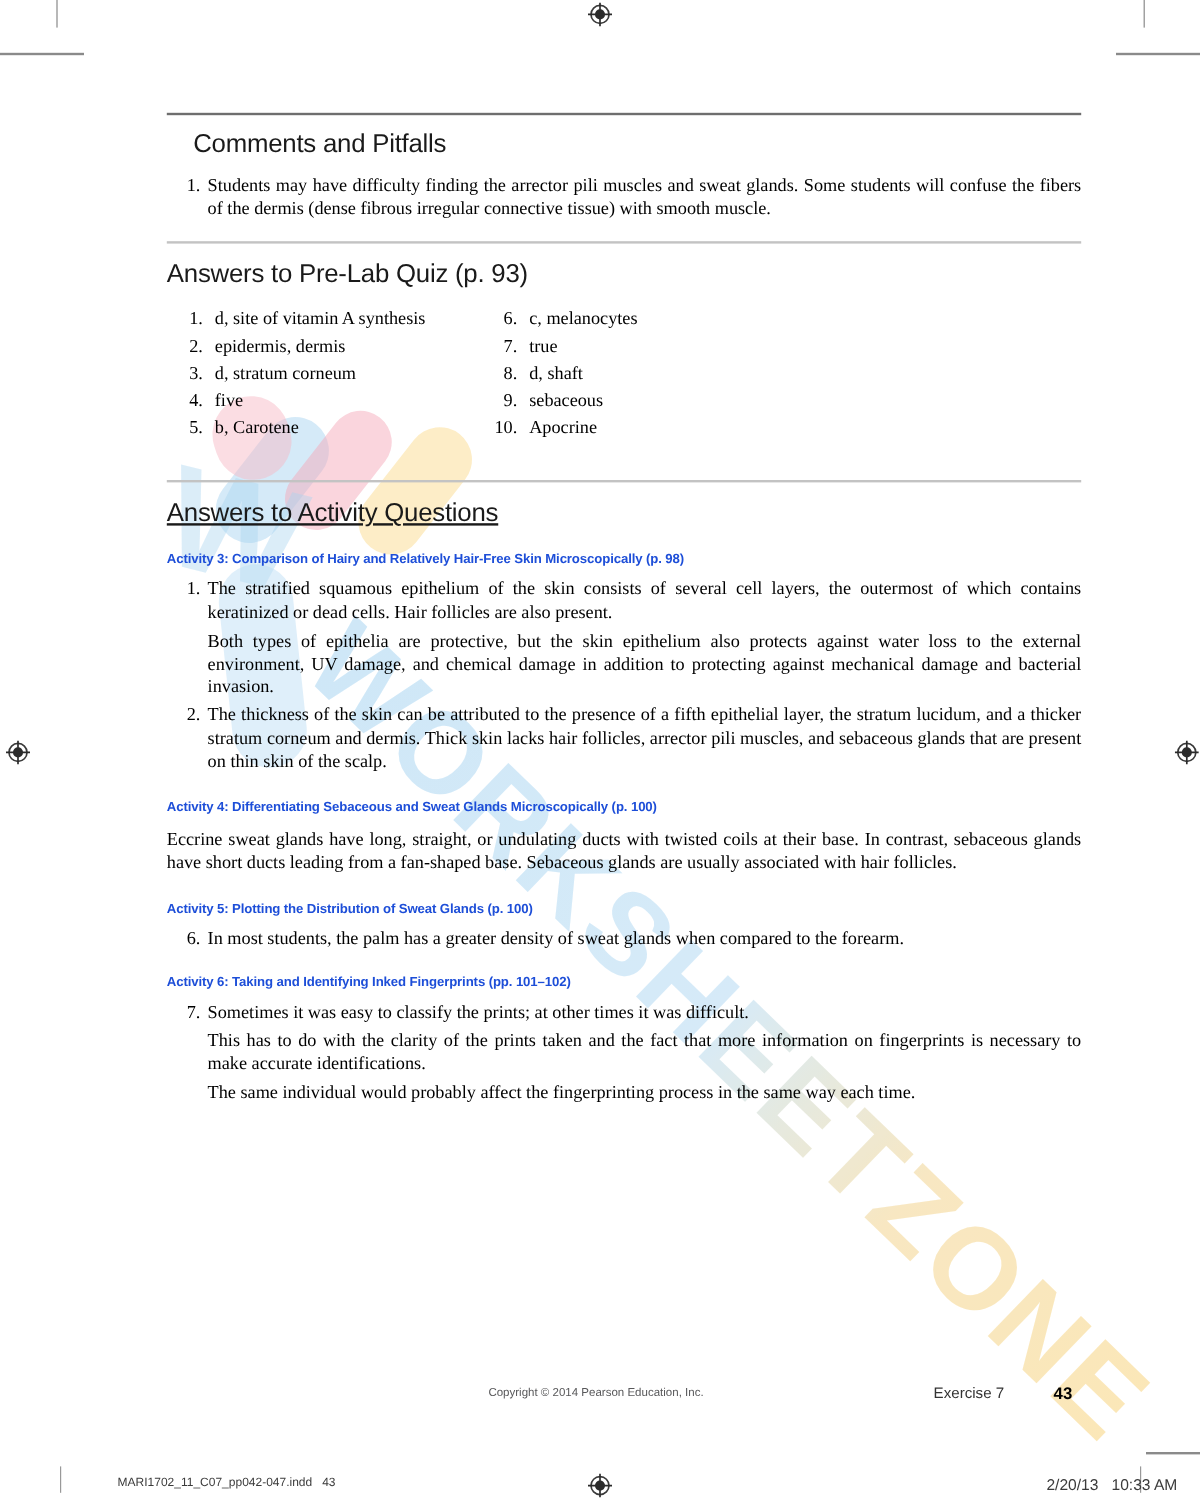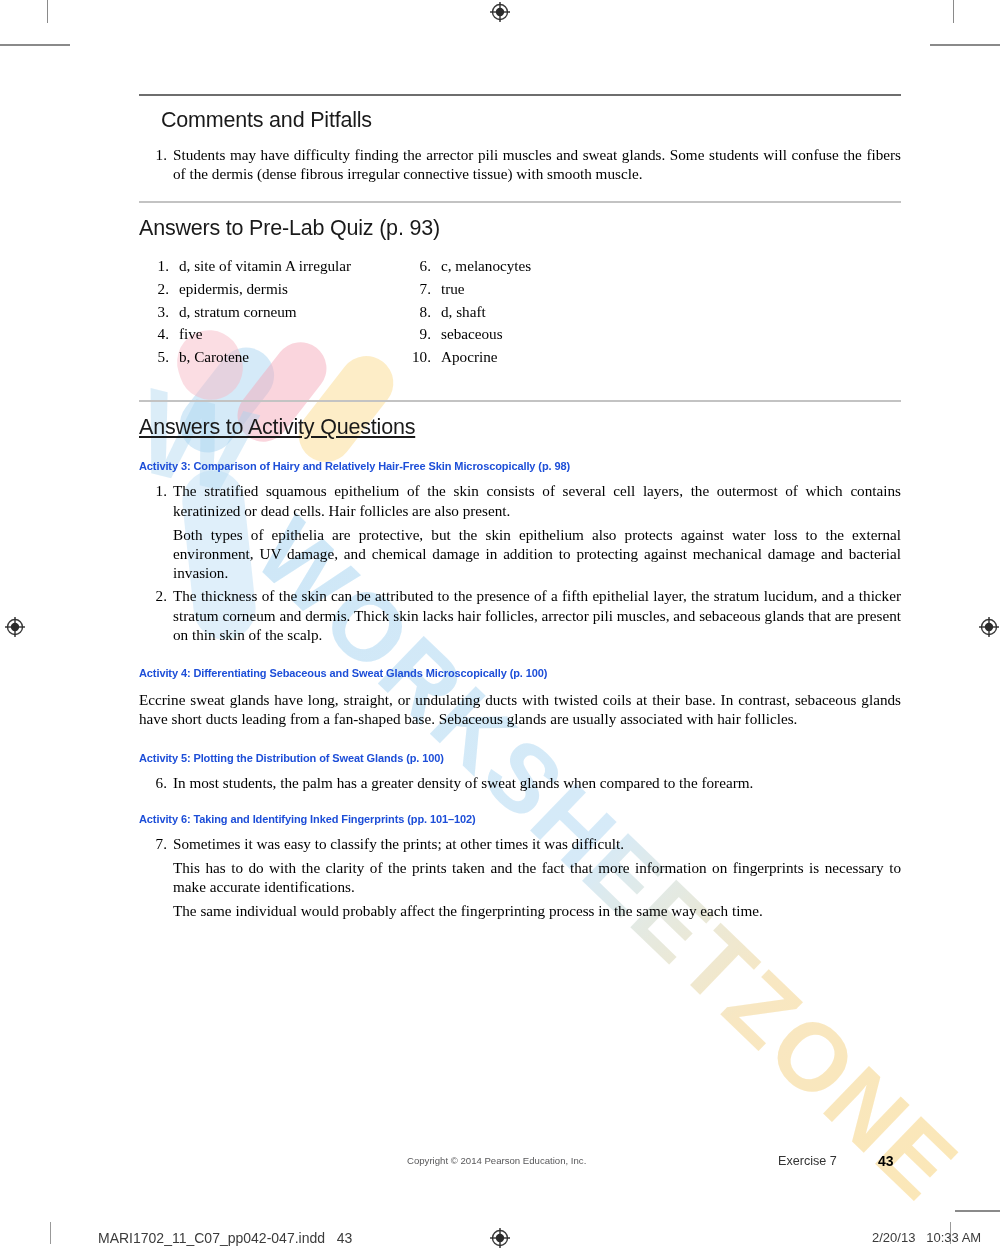--- a/index.html
+++ b/index.html
@@ -181,21 +181,21 @@
     font-weight: bold;
     font-size: 14px;
     color: #000000;
     z-index: 3;
   }
   .slug-left {
     position: absolute;
     left: 57px;
     top: 1230px;
     font-family: "Liberation Sans", sans-serif;
-    font-size: 14px;
+    font-size: 10px;
     color: #3b3b3b;
     z-index: 3;
     white-space: pre;
     padding-left: 41px;
   }
   .slug-right {
     position: absolute;
     left: 872px;
     top: 1230px;
     font-family: "Liberation Sans", sans-serif;
@@ -285,21 +285,21 @@
     </ol>
 
     <div style="height:18px;"></div>
     <div class="rule-light"></div>
     <h1 class="section-title" style="margin-top:13px;">Answers to Pre-Lab Quiz (p. 93)</h1>
 
     <div class="quiz-cols" style="margin-top:14px; padding-left:8px;">
       <div class="quiz-col">
         <div class="quiz-row">
           <span class="qnum">1.</span>
-          <span>d, site of vitamin A irregular</span>
+          <span>d, site of vitamin A synthesis</span>
         </div>
         <div class="quiz-row">
           <span class="qnum">2.</span>
           <span>epidermis, dermis</span>
         </div>
         <div class="quiz-row">
           <span class="qnum">3.</span>
           <span>d, stratum corneum</span>
         </div>
         <div class="quiz-row">

